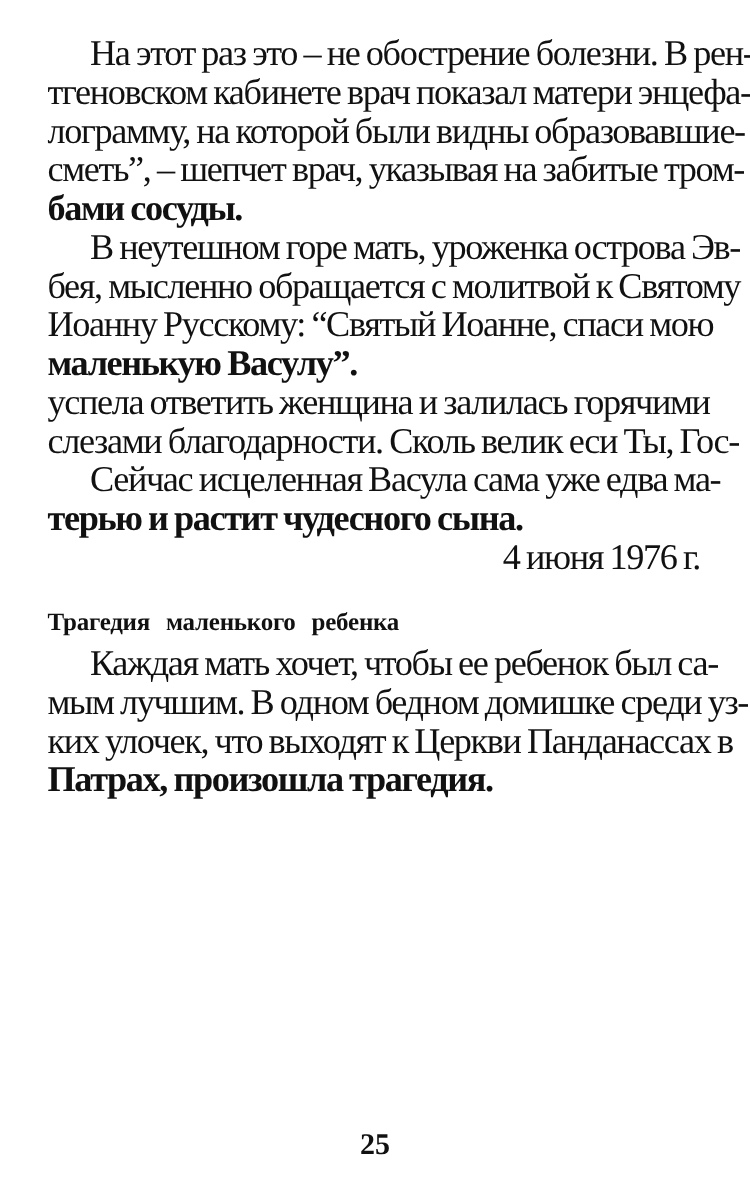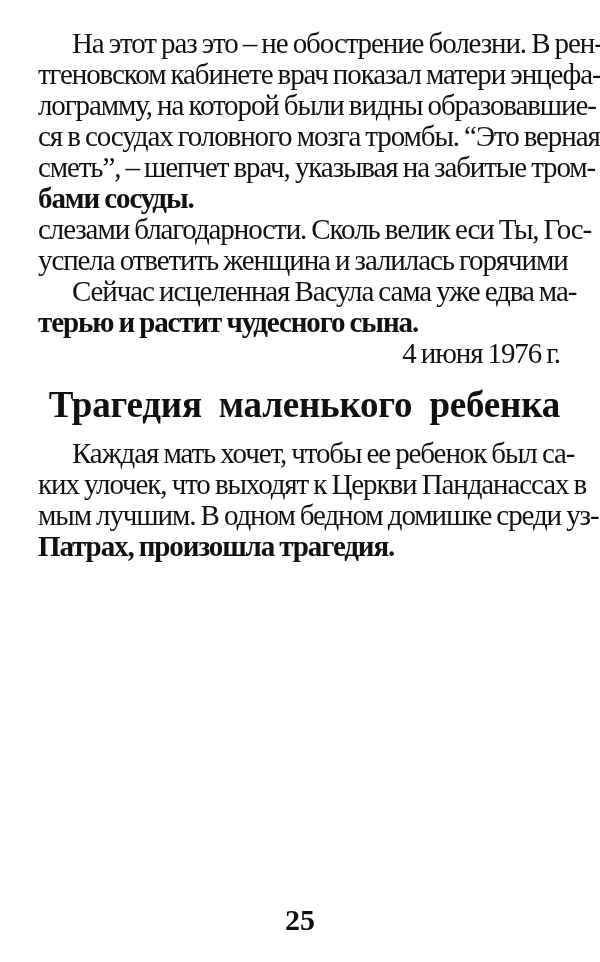--- a/index.html
+++ b/index.html
@@ -5,51 +5,56 @@
   html, body { margin: 0; padding: 0; background: #ffffff; }
   body { width: 600px; height: 962px; position: relative; overflow: hidden;
          font-family: "Liberation Serif", "DejaVu Serif", serif; color: #111111; }
   .page { position: absolute; left: 38px; top: 28px; width: 522px; }
   .line { display: block; font-size: 29px; line-height: 31px; height: 31px;
           white-space: nowrap; letter-spacing: -1.1px; word-spacing: -1px;
           text-align: justify; text-align-last: justify; }
   .line.indent { padding-left: 34px; }
   .line.last { text-align-last: left; font-weight: bold; }
   .date { text-align: center; text-align-last: right; }
-  .heading { display: block; font-weight: bold; font-size: 37px; line-height: 36px;
-             text-align: right; margin-top: 18px; margin-bottom: 15px;
+  .heading { display: block; font-weight: bold; font-size: 20px; line-height: 36px;
+             text-align: left; margin-top: 18px; margin-bottom: 0;
              letter-spacing: -0.2px; word-spacing: 8px; white-space: nowrap; }
   .pagenum { position: absolute; left: 0; width: 600px; top: 903px; text-align: center;
-             font-weight: bold; font-size: 30px; }
+             font-weight: bold; font-size: 24px; }
 </style>
 </head>
 <body>
 
 <div class="page">
   <div>
     <span class="line indent">На этот раз это – не обострение болезни. В рен-</span>
     <span class="line">тгеновском кабинете врач показал матери энцефа-</span>
     <span class="line">лограмму, на которой были видны образовавшие-</span>
-    <span class="line">ся в сосудах головного мозга тромбы. “Это верная</span>
     <span class="line">сметь”, – шепчет врач, указывая на забитые тром-</span>
     <span class="line last">бами сосуды.</span>
   </div>
   <div>
+    <span class="line indent">В неутешном горе мать, уроженка острова Эв-</span>
+    <span class="line">бея, мысленно обращается с молитвой к Святому</span>
+    <span class="line">Иоанну Русскому: “Святый Иоанне, спаси мою</span>
+    <span class="line last">маленькую Васулу”.</span>
+  </div>
+  <div>
+    <span class="line">успела ответить женщина и залилась горячими</span>
     <span class="line">слезами благодарности. Сколь велик еси Ты, Гос-</span>
-    <span class="line">успела ответить женщина и залилась горячими</span>
   </div>
   <div>
     <span class="line indent">Сейчас исцеленная Васула сама уже едва ма-</span>
     <span class="line last">терью и растит чудесного сына.</span>
   </div>
   <span class="line date">4 июня 1976 г.</span>
 
   <span class="heading">Трагедия маленького ребенка</span>
 
   <div>
     <span class="line indent">Каждая мать хочет, чтобы ее ребенок был са-</span>
+    <span class="line">мым лучшим. В одном бедном домишке среди уз-</span>
     <span class="line">ких улочек, что выходят к Церкви Панданассах в</span>
-    <span class="line">мым лучшим. В одном бедном домишке среди уз-</span>
     <span class="line last">Патрах, произошла трагедия.</span>
   </div>
 </div>
 
 <div class="pagenum">25</div>
 
 </body></html>

